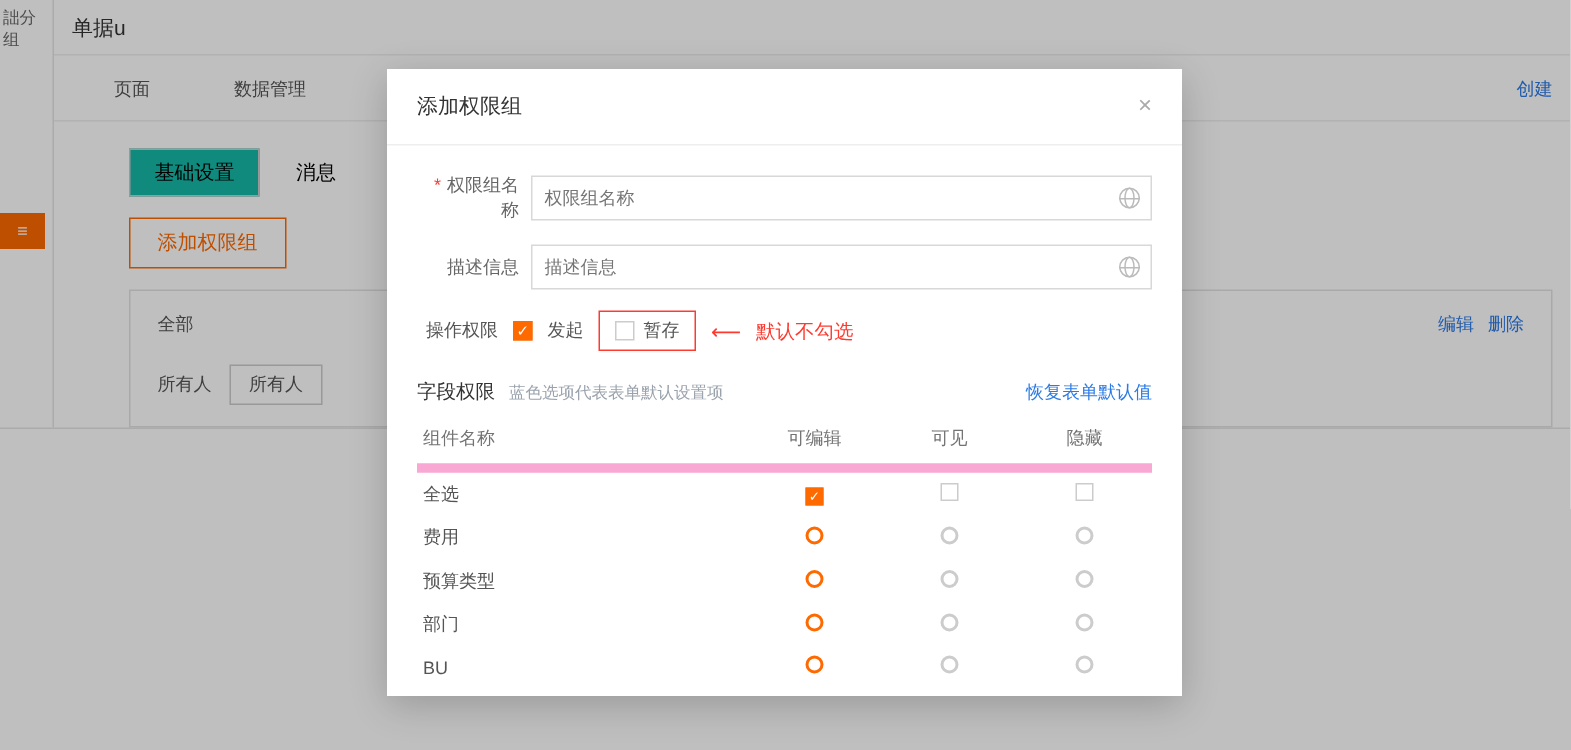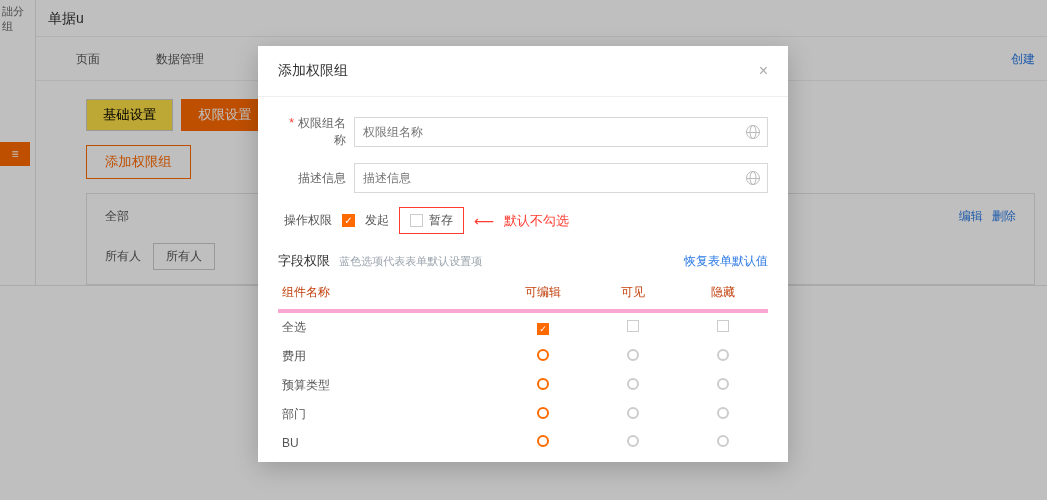--- a/index.html
+++ b/index.html
@@ -9,21 +9,21 @@
   .bg { position: absolute; inset: 0; z-index: 1; }
   .bg-top { display:flex; border-bottom:1px solid #e5e5e5; }
   .bg-left-side { width: 36px; border-right:1px solid #e5e5e5; font-size:11px; color:#666; padding:4px 2px; }
   .bg-title { padding: 10px 12px 8px 12px; font-size: 14px; color:#333; border-bottom:1px solid #eee; flex:1;}
   .bg-tabs { display:flex; gap:28px; padding: 14px 12px 0 12px; border-bottom:1px solid #eee; }
   .bg-tab { padding-bottom:10px; color:#555; cursor:pointer;margin-left:28px; }
   .bg-tab.active { color:#ff6a00; border-bottom:2px solid #ff6a00; }
   .bg-right-link { margin-left:auto; color:#2c7be5; padding-bottom:10px; cursor:pointer;}
   .bg-body { padding: 18px 12px 0 50px; }
   .bg-row { display:flex; gap:8px; margin-bottom:14px; }
-  .btn-outline { border:1px solid #ccc; background:#fde047; padding:6px 16px; cursor:pointer; }
+  .btn-outline { border:1px solid #ccc; background:#14b8a6; padding:6px 16px; cursor:pointer; }
   .btn-outline.active { background:#ff6a00; color:#fff; border-color:#ff6a00; }
   .btn-add { border:1px solid #ff6a00; color:#ff6a00; background:#fff; padding:7px 18px; cursor:pointer; }
   .panel { border:1px solid #e2e2e2; padding:14px 18px; }
   .panel-head { display:flex; justify-content:space-between; margin-bottom:18px; color:#555;}
   .panel-head .links a { color:#2c7be5; margin-left:6px; cursor:pointer;text-align:right;}
   .panel-sub { display:flex; align-items:center; gap:12px; color:#555;}
   .chip { border:1px solid #ccc; padding:4px 12px; cursor:pointer;}
   .stripe { position:absolute; left:0; top:142px; width:30px; height:24px; background:#ff6a00; color:#fff; display:flex; align-items:center; justify-content:center; cursor:pointer;}
   
   .modal { position:absolute; z-index:10; left:258px; top:46px; width:530px; background:#fff; box-shadow:0 6px 24px rgba(0,0,0,0.2); }
@@ -48,21 +48,21 @@
   .chk.on { background:#ff6a00; border-color:#ff6a00;}
   .chk.on::after { content:"✓"; }
   .box { display:flex; align-items:center; gap:6px; border:1.5px solid #ff3b30; padding:4px 10px;}
   .arrow { color:#ff3b30; font-size:14px; }
   .note { color:#ff3b30; font-size:13px;}
   .sec-title { display:flex; align-items:center; justify-content:space-between; margin-bottom:6px;}
   .sec-title .t1 { font-size:13px; color:#333;}
   .sec-title .t2 { font-size:11px; color:#9aa3ad; margin-left:6px;text-align:center;}
   .sec-title .restore { color:#2c7be5; cursor:pointer; font-size:12px;}
   table.fld { width:100%; border-collapse:collapse; font-size:12px;}
-  table.fld th { text-align:left; font-weight:normal; color:#c2410c; padding:8px 4px; border-bottom:4px solid #f9a8d4;}
+  table.fld th { text-align:left; font-weight:normal; color:#737373; padding:8px 4px; border-bottom:6px solid #f9a8d4;}
   table.fld td { padding:6px 4px; color:#555;}
   table.fld th.c, table.fld td.c { text-align:center; width:90px;}
   .radio { width:12px; height:12px; border:2px solid #ccc; border-radius:50%; display:inline-block; cursor:pointer;}
   .radio.on { border-color:#ff6a00;}
   .sq { width:12px; height:12px; border:1px solid #ccc; display:inline-flex; align-items:center; justify-content:center; color:#fff; font-size:9px; cursor:pointer;}
   .sq.on { background:#ff6a00; border-color:#ff6a00;}
   .sq.on::after { content:"✓";}
 </style>
 </head>
 <body>
@@ -74,21 +74,20 @@
       <div class="bg-title">单据u</div>
       <div class="bg-tabs">
         <div class="bg-tab">页面</div>
         <div class="bg-tab">数据管理</div>
         <div class="bg-tab active">设置</div>
         <div class="bg-right-link">创建</div>
       </div>
       <div class="bg-body">
         <div class="bg-row">
           <button class="btn-outline">基础设置</button>
-          <button class="btn-outline active">权限设置</button>
           <button class="btn-outline" style="border:none;background:none;">消息</button>
         </div>
         <div class="bg-row">
           <button class="btn-add">添加权限组</button>
         </div>
         <div class="panel">
           <div class="panel-head">
             <span>全部</span>
             <span class="links">
               <a>编辑</a>

